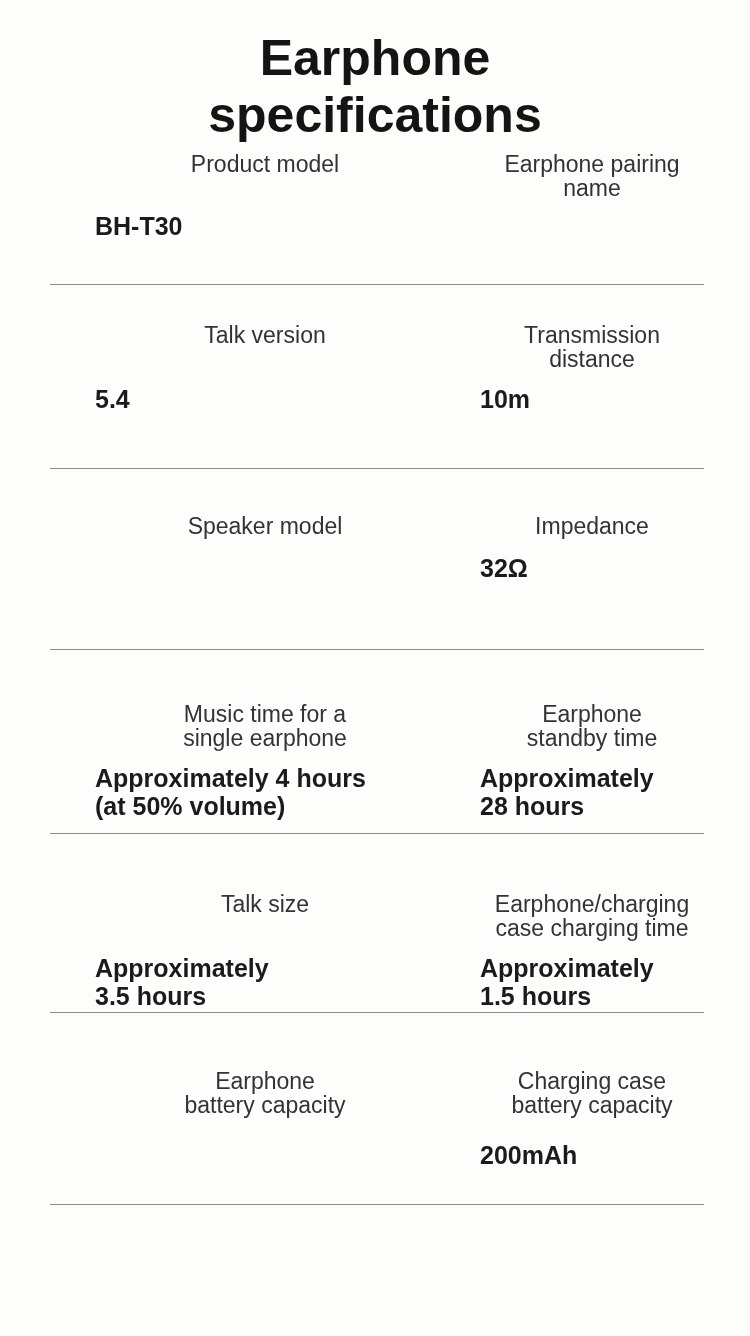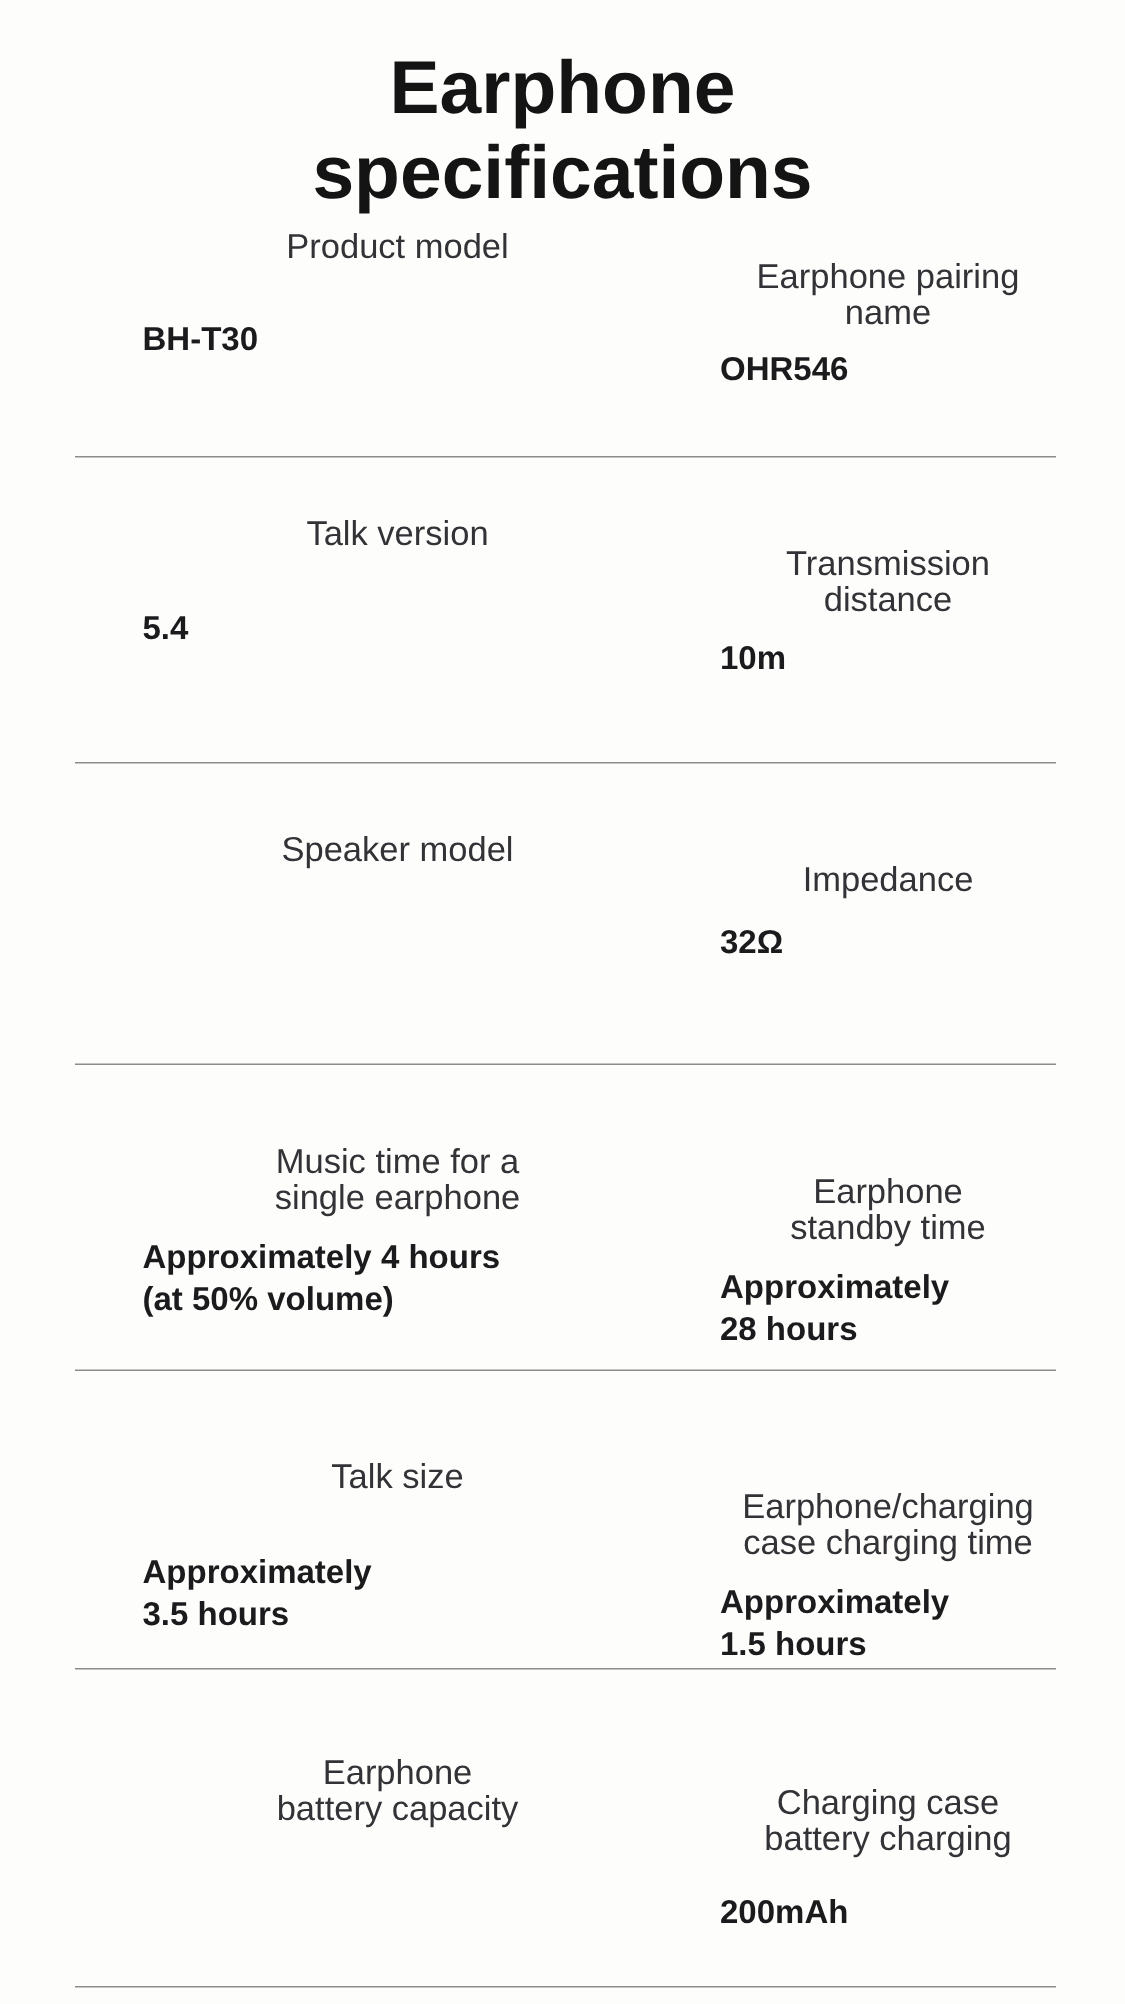--- a/index.html
+++ b/index.html
@@ -30,33 +30,32 @@
   }
   .cell-left {
     width: 385px;
     padding-left: 45px;
     box-sizing: border-box;
   }
   .cell-right {
     flex: 1;
     padding-left: 45px;
     box-sizing: border-box;
-    margin-top: 20px;
   }
   .spec-label {
     font-size: 23px;
     line-height: 24px;
     font-weight: 400;
     color: #333337;
     white-space: pre-line;
     min-height: var(--lh, 24px);
     text-align: center;
   }
   .spec-value {
-    font-size: 22px;
+    font-size: 25px;
     line-height: 28px;
     font-weight: 600;
     color: #1b1b1d;
     white-space: pre-line;
     margin-top: var(--gap, 14px);
   }
   
   .r1 { padding: 8px 0 44px;  --lh: 48px; --gap: 12px; }
   .r2 { padding: 38px 0 55px; --lh: 48px; --gap: 14px; }
   .r3 { padding: 45px 0 67px; --lh: 24px; --gap: 16px; }
@@ -73,21 +72,20 @@
 <div class="spec-table">
 
   <div class="spec-row r1">
     <div class="cell-left">
       <div class="spec-label">Product model</div>
       <div class="spec-value">BH-T30</div>
     </div>
     <div class="cell-right">
       <div class="spec-label">Earphone pairing
 name</div>
-      <div class="spec-value">OHR546</div>
     </div>
   </div>
 
   <div class="spec-row r2">
     <div class="cell-left">
       <div class="spec-label">Talk version</div>
       <div class="spec-value">5.4</div>
     </div>
     <div class="cell-right">
       <div class="spec-label">Transmission
@@ -135,18 +133,18 @@
     </div>
   </div>
 
   <div class="spec-row r6">
     <div class="cell-left">
       <div class="spec-label">Earphone
 battery capacity</div>
     </div>
     <div class="cell-right">
       <div class="spec-label">Charging case
-battery charging</div>
+battery capacity</div>
       <div class="spec-value">200mAh</div>
     </div>
   </div>
 
 </div>
 
 </body></html>

